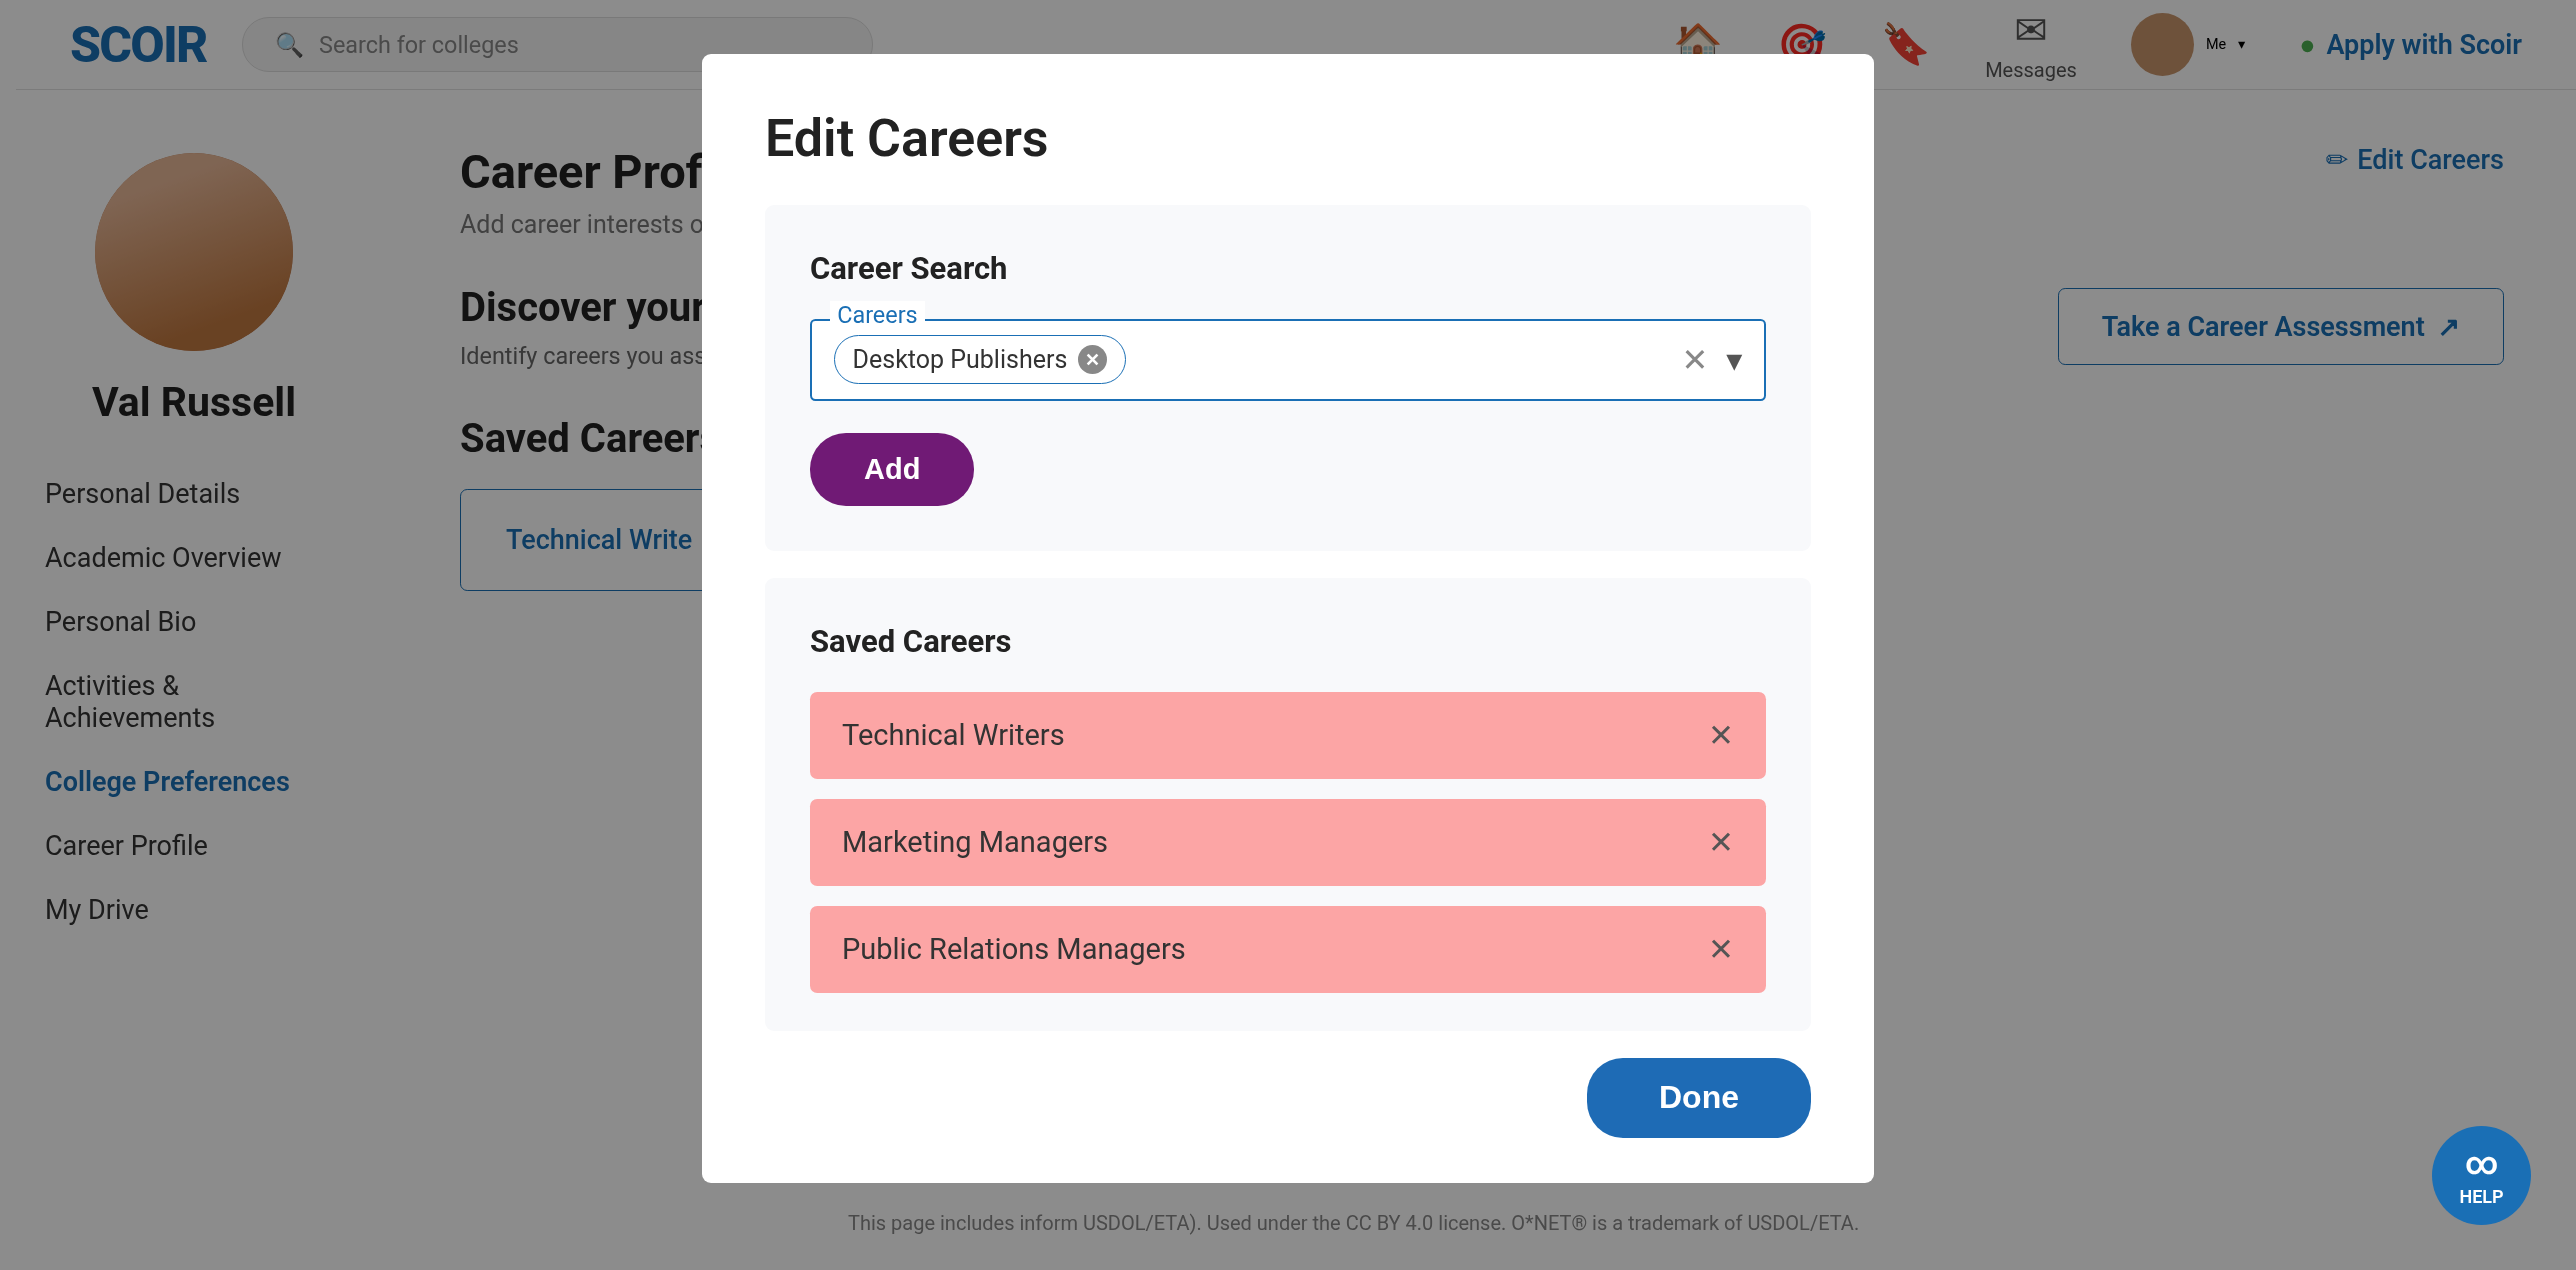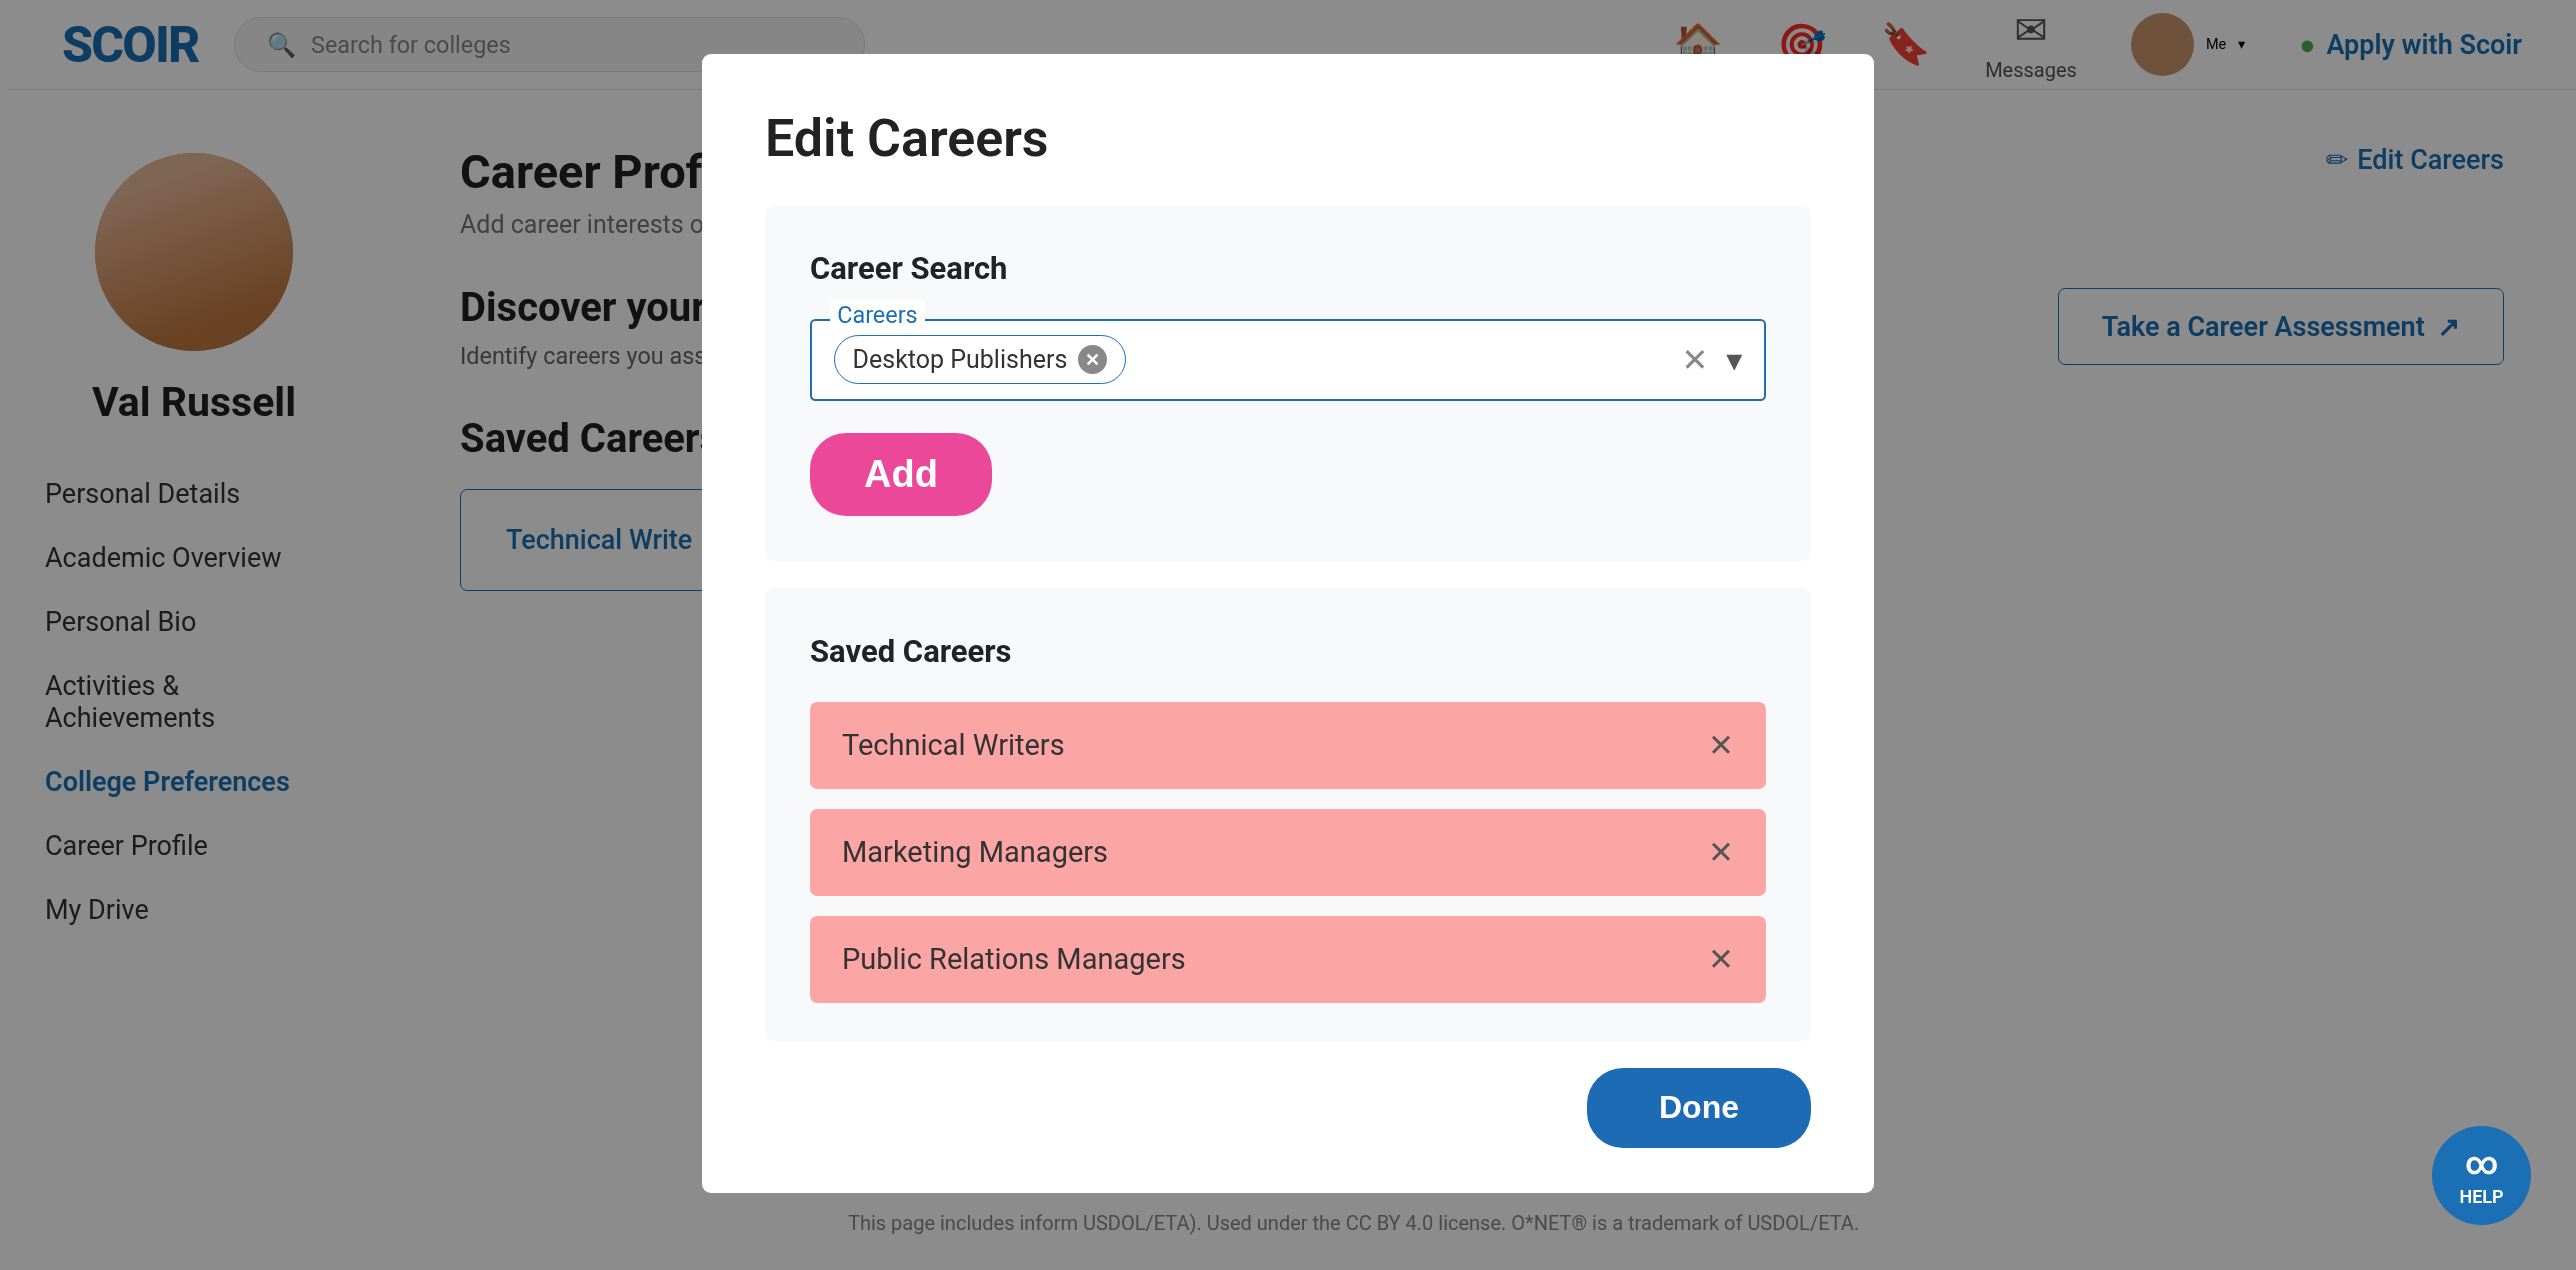--- a/index.html
+++ b/index.html
@@ -100,26 +100,26 @@
       cursor: pointer;
     }
     .input-dropdown-arrow {
       font-size: 32px;
       color: #555;
       cursor: pointer;
     }
 
     
     .add-btn {
-      background: #ec4899;
+      background: #701a75;
       color: #fff;
       border: none;
       border-radius: 36px;
       padding: 20px 54px;
-      font-size: 38px;
+      font-size: 29px;
       font-weight: 600;
       cursor: pointer;
     }
 
     
     .saved-section {
       background: #f8f9fb;
       border-radius: 9px;
       padding: 45px 45px 18px 45px;
     }
@@ -161,21 +161,21 @@
     .page-bg {
       position: absolute;
       top: 0; left: 0; width: 100%; height: 100%;
       z-index: 0;
       background: #fff;
     }
 
     
     .top-nav {
       position: absolute;
-      top: 0; left: 8px; right: 0;
+      top: 0; left: 16px; right: 0;
       height: 90px;
       background: #fff;
       border-bottom: 0.9px solid #e0e0e0;
       display: flex;
       align-items: center;
       padding: 0 54px;
       gap: 36px;
       z-index: 1;
     }
     .logo {

